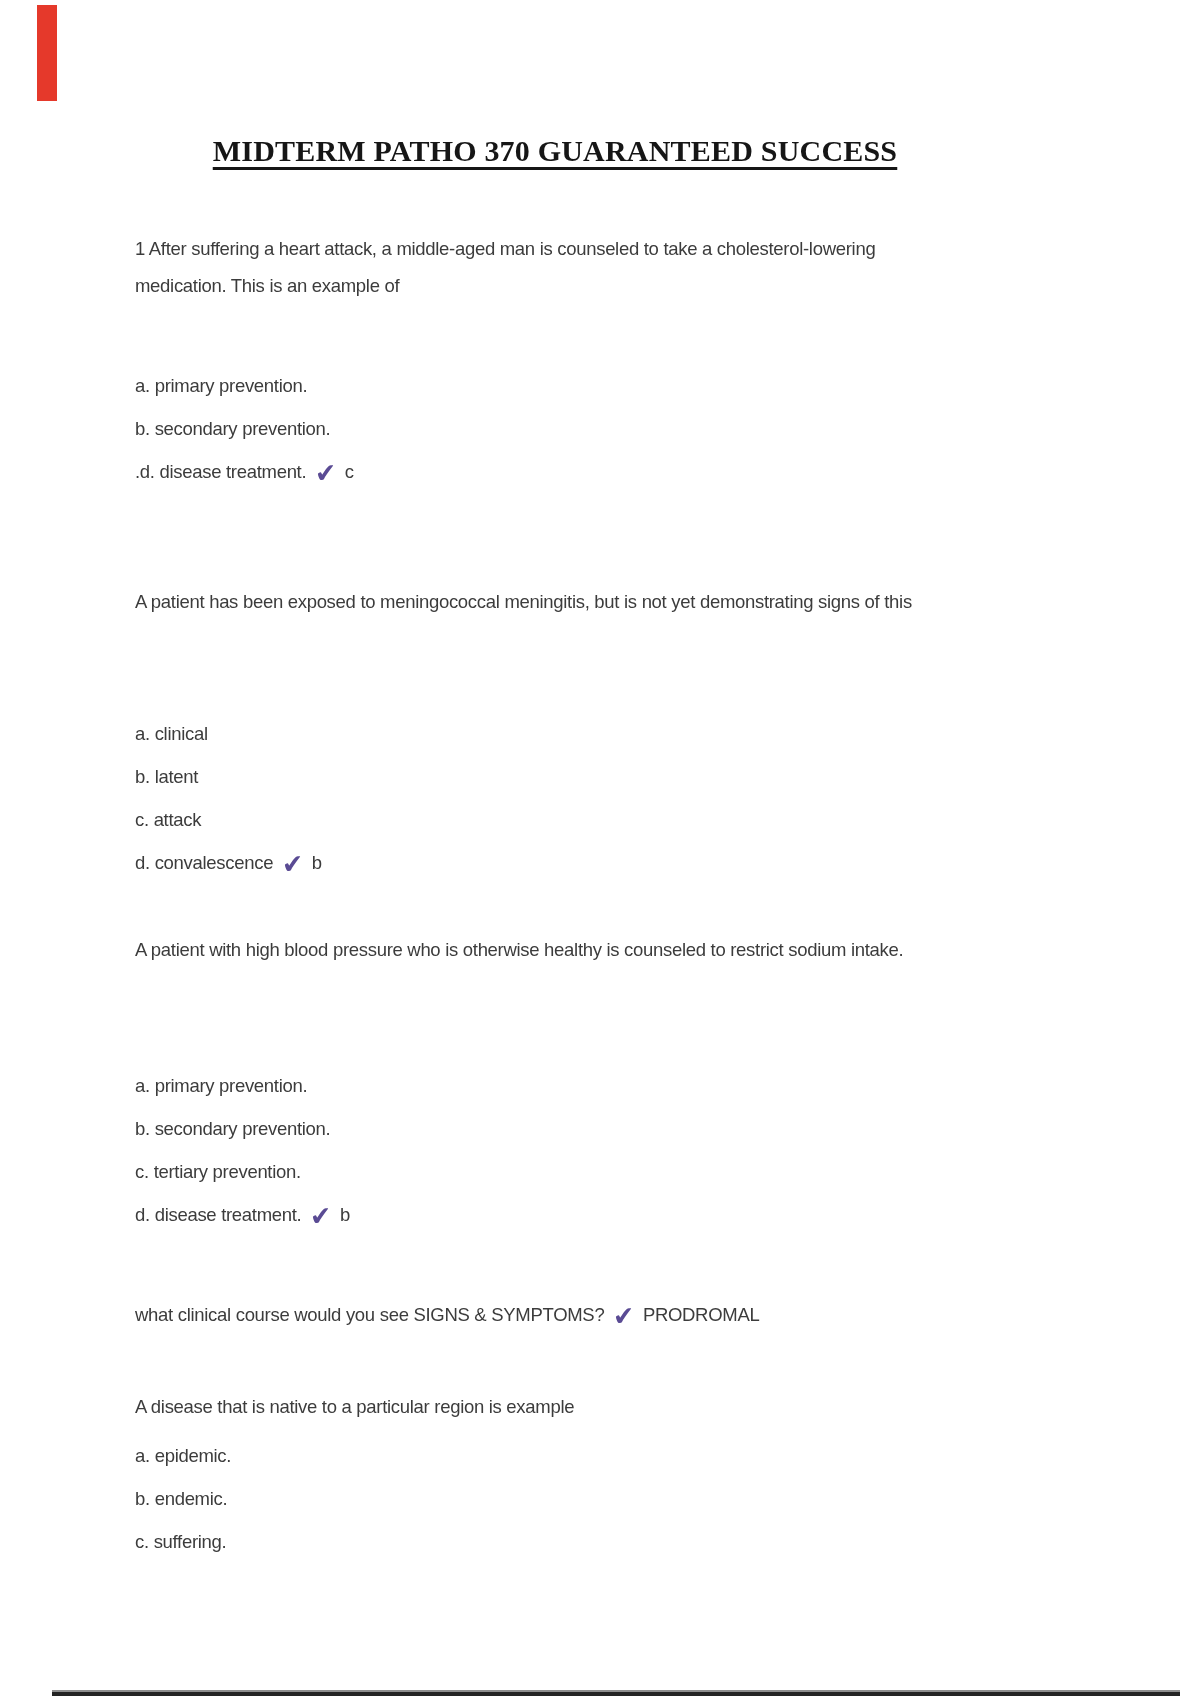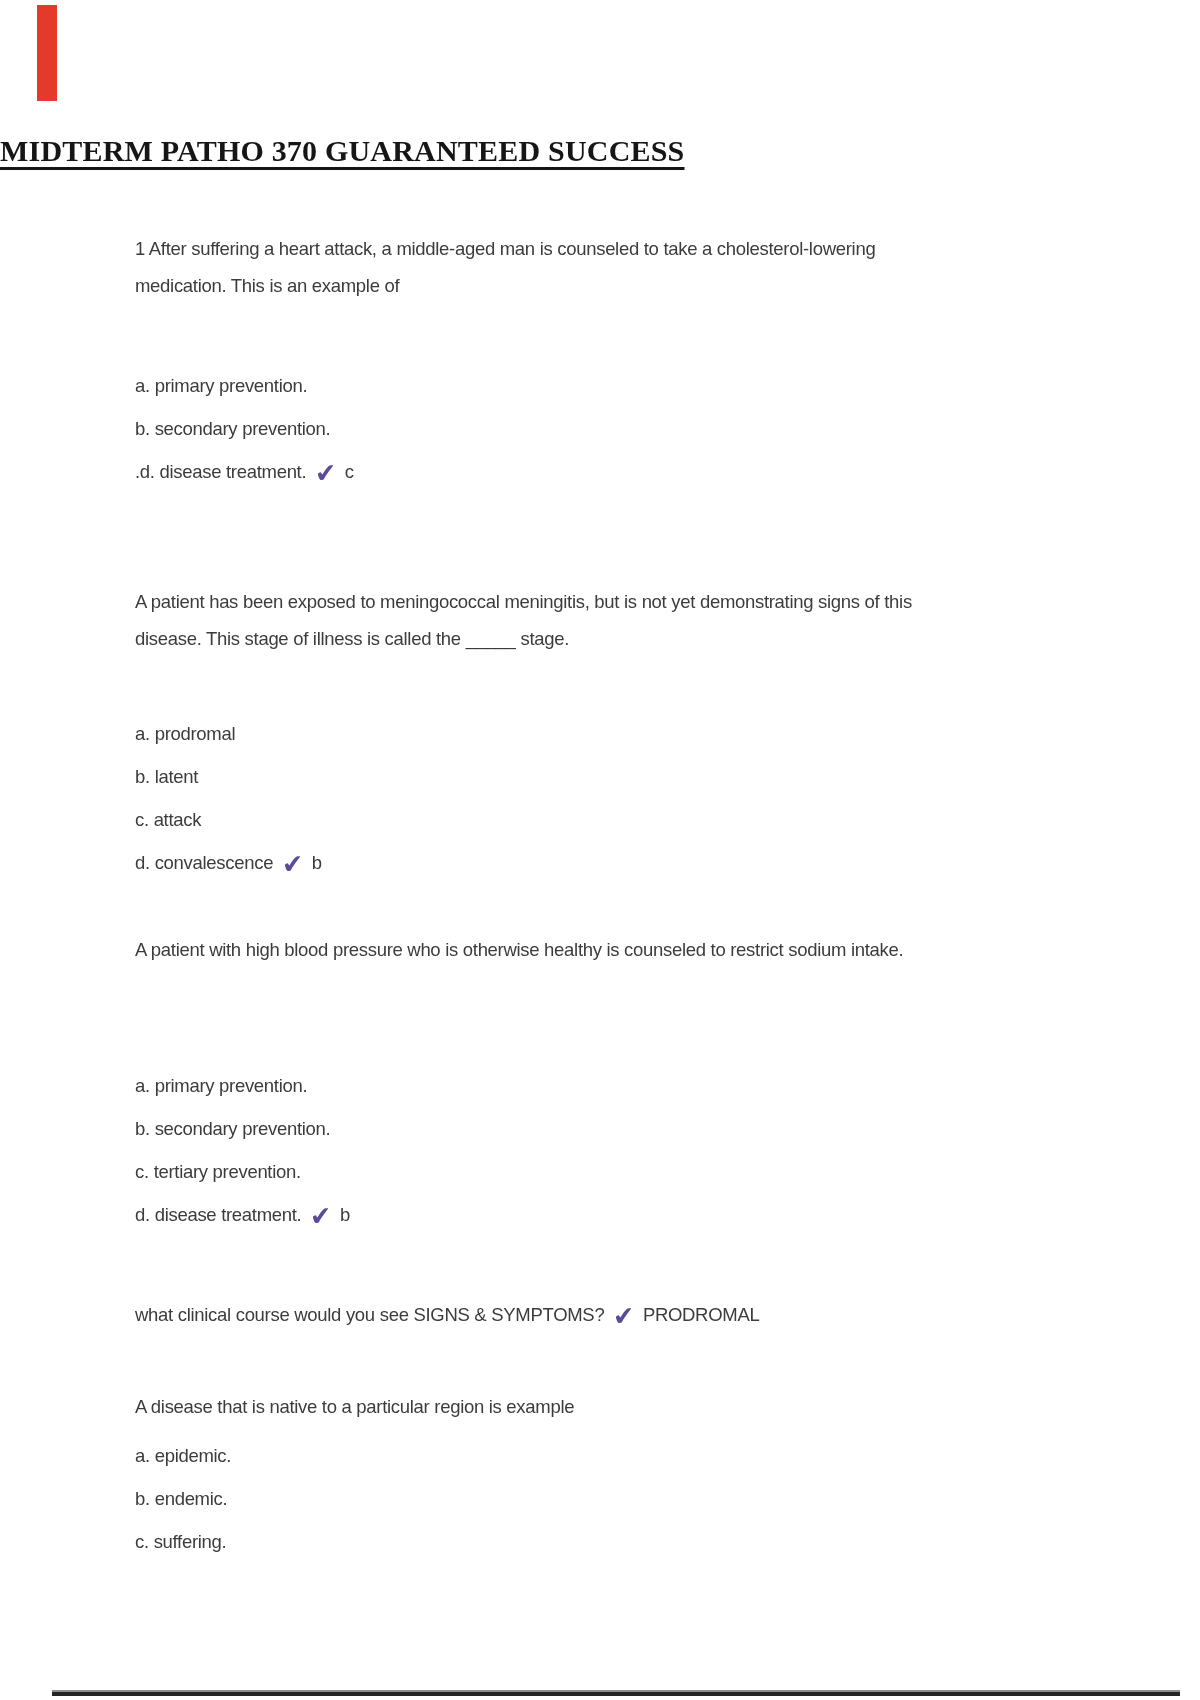--- a/index.html
+++ b/index.html
@@ -17,21 +17,21 @@
     position: absolute;
     left: 37px; top: 5px;
     width: 20px; height: 96px;
     background: var(--red, #e5392b);
   }
 
   .doc-title {
     position: absolute;
     top: 134px; left: 0;
     width: 1110px;
-    text-align: left;
+    text-align: center;
     font-family: "Liberation Serif", "DejaVu Serif", serif;
     font-weight: bold;
     font-size: 30px;
     color: #161616;
     letter-spacing: 0.2px;
     text-decoration: underline;
     text-decoration-thickness: 2.5px;
     text-underline-offset: 6px;
     white-space: nowrap;
   }
@@ -91,25 +91,24 @@
   <div class="blk" style="top:326px">
     <div class="opt">a. primary prevention.</div>
     <div class="opt">b. secondary prevention.</div>
     <div class="opt">
       <span>.d. disease treatment.</span><span class="check">✔</span><span class="answer-letter">c</span>
     </div>
   </div>
 
   <div class="blk" style="top:545px">
     <div class="qline">A patient has been exposed to meningococcal meningitis, but is not yet demonstrating signs of this</div>
-    <div class="qline">disease. This stage of illness is called the _____ stage.</div>
   </div>
 
   <div class="blk" style="top:674px">
-    <div class="opt">a. prodromal</div>
+    <div class="opt">a. clinical</div>
     <div class="opt">b. latent</div>
     <div class="opt">c. attack</div>
     <div class="opt">
       <span>d. convalescence</span><span class="check">✔</span><span class="answer-letter">b</span>
     </div>
   </div>
 
   <div class="blk" style="top:893px">
     <div class="qline">A patient with high blood pressure who is otherwise healthy is counseled to restrict sodium intake.</div>
   </div>

